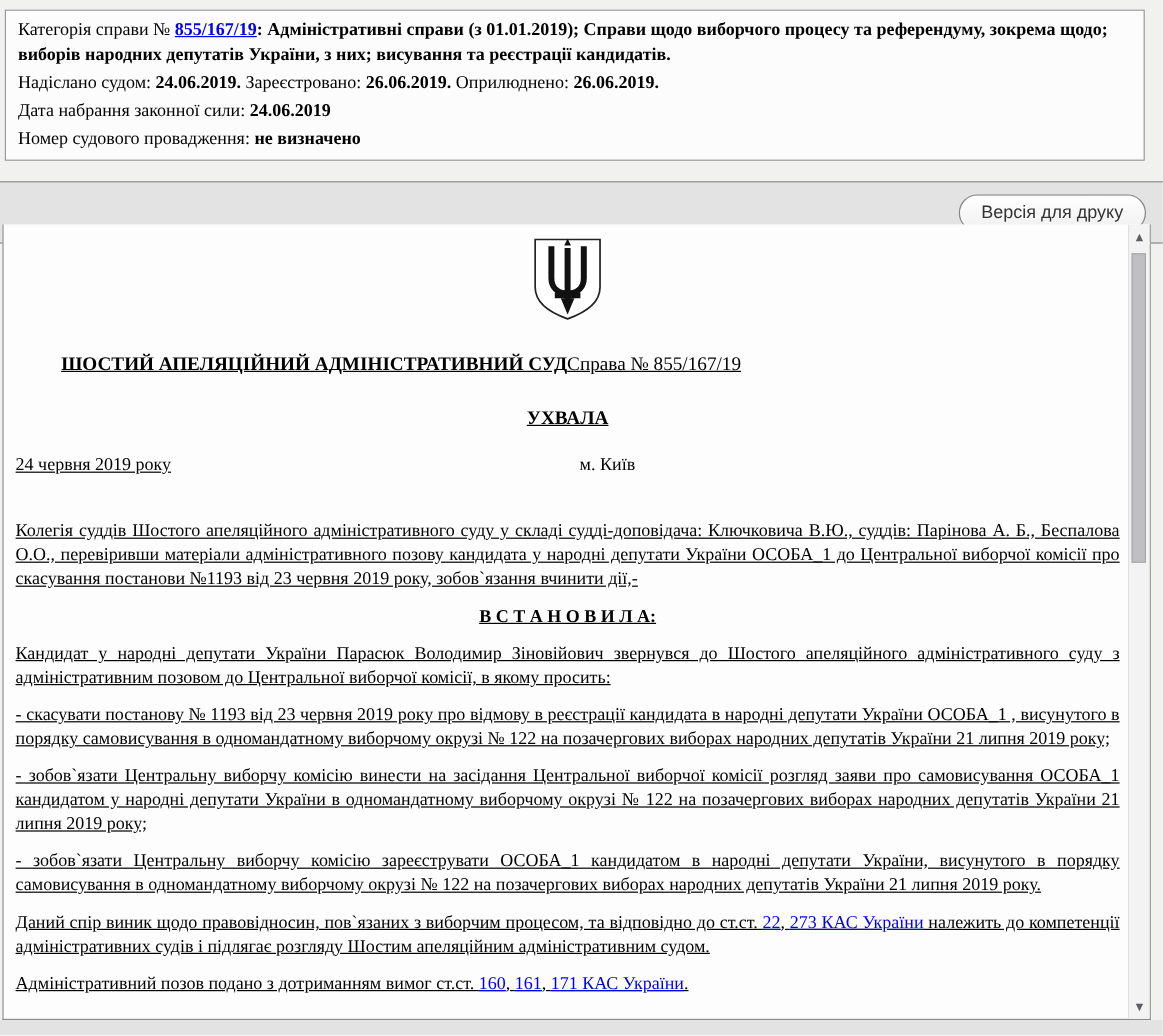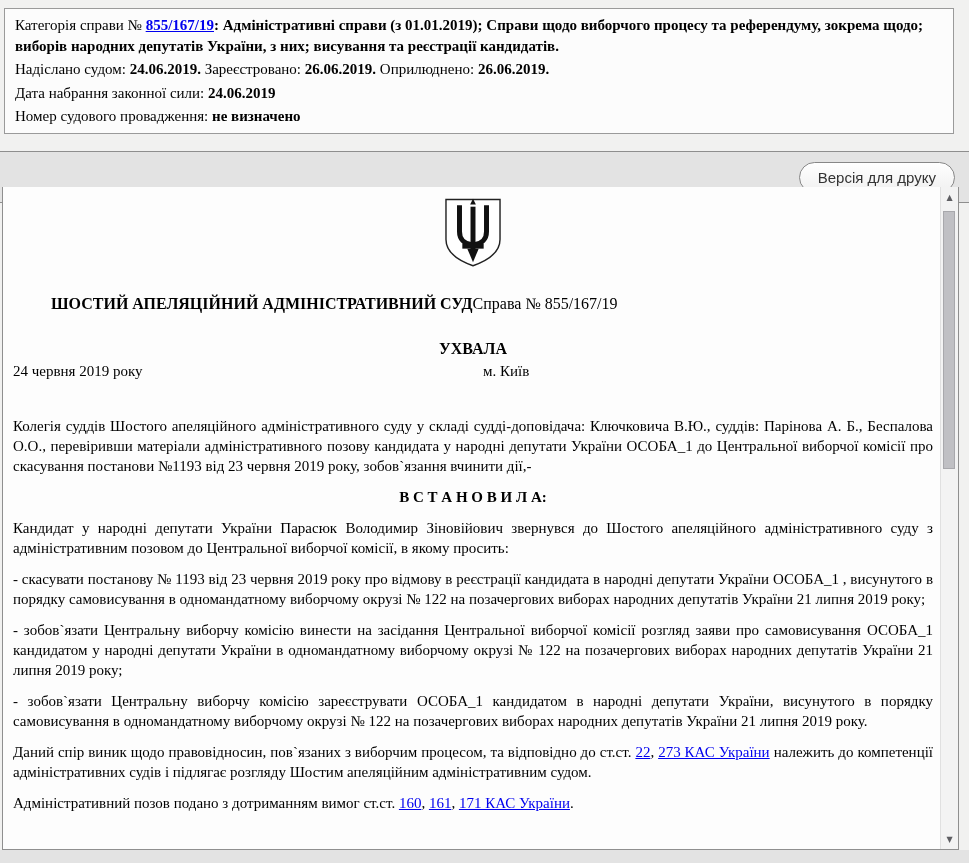--- a/index.html
+++ b/index.html
@@ -31,28 +31,28 @@
     font-size:15px;color:#333;cursor:pointer;line-height:29px;
   }
   
   .doc-viewer{
     position:absolute;left:2px;top:187px;width:957px;height:663px;
     box-sizing:border-box;background:#fdfdfd;
     border:1px solid #8f8f8f;border-top:none;overflow:hidden;
   }
   .doc-content{
     position:relative;margin-right:17px;padding:8px 8px 0 10px;
-    font-size:15px;line-height:20px;
+    font-size:15px;line-height:20px;text-decoration:underline;
   }
   .emblem{display:block;margin:1px auto 0 auto;}
   .doc-title-row{margin-top:24px;padding-left:38px;font-size:16px;white-space:nowrap;}
   .court-name{font-weight:bold;}
   .case-number{font-weight:normal;}
   .doc-type{margin-top:25px;text-align:center;font-weight:bold;font-size:16px;}
-  .date-row{position:relative;margin-top:2px;height:20px;}
+  .date-row{position:relative;margin-top:19px;height:20px;}
   .date-row .city{position:absolute;left:470px;top:0;}
   #doc-paragraphs p{margin:0 0 11px 0;}
   #doc-paragraphs p:first-child{margin-top:35px;}
   #doc-paragraphs p.justify{text-align:justify;}
   #doc-paragraphs p.center-bold{text-align:center;font-weight:bold;}
   
   .scrollbar{
     position:absolute;right:0;top:0;bottom:0;width:17px;
     background:#f3f3f3;border-left:1px solid #e0e0e0;
   }

